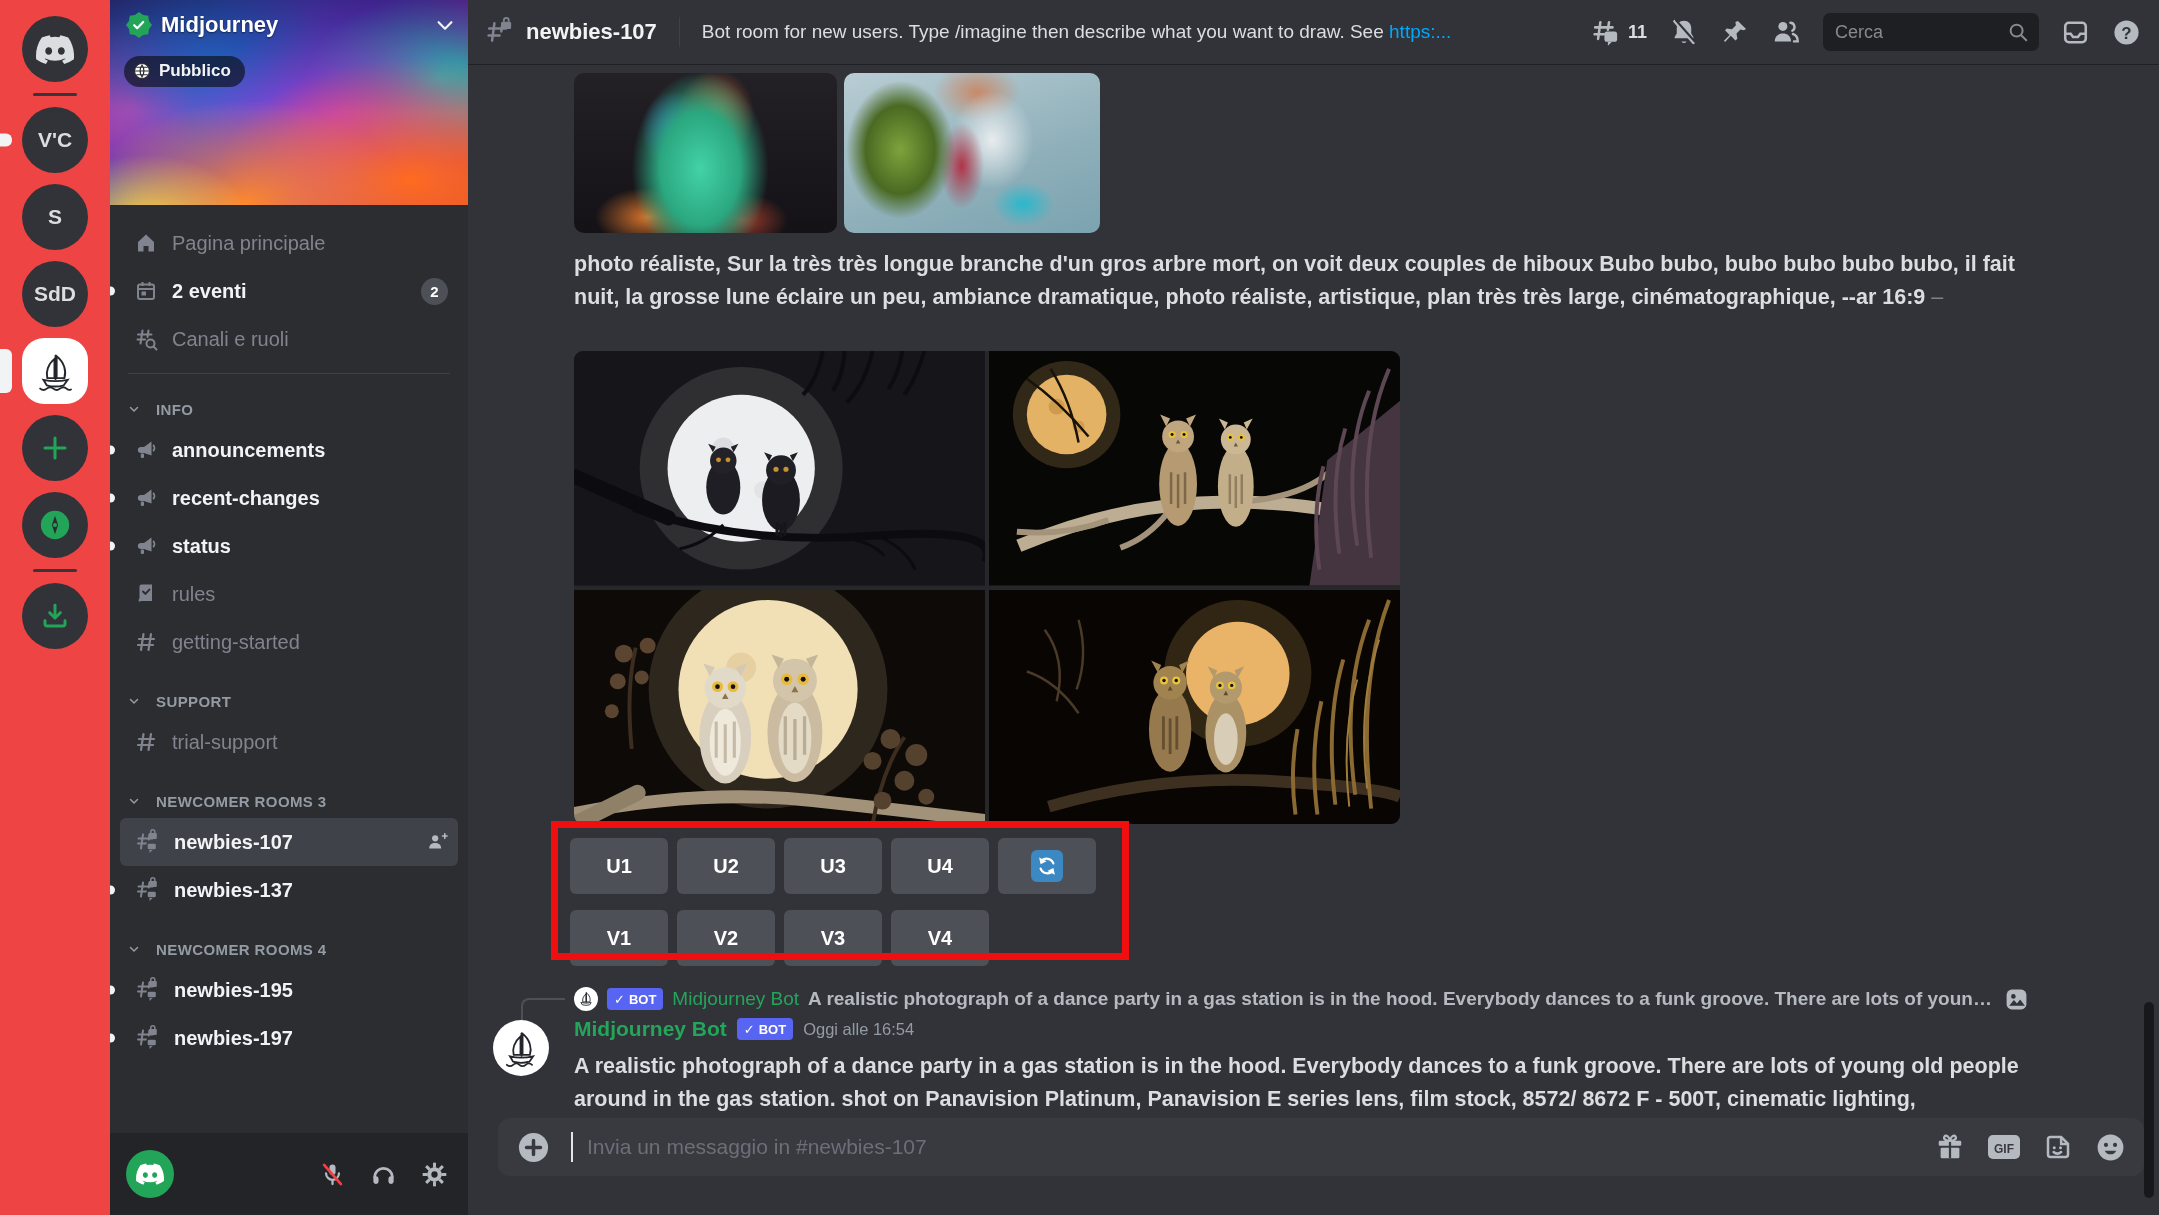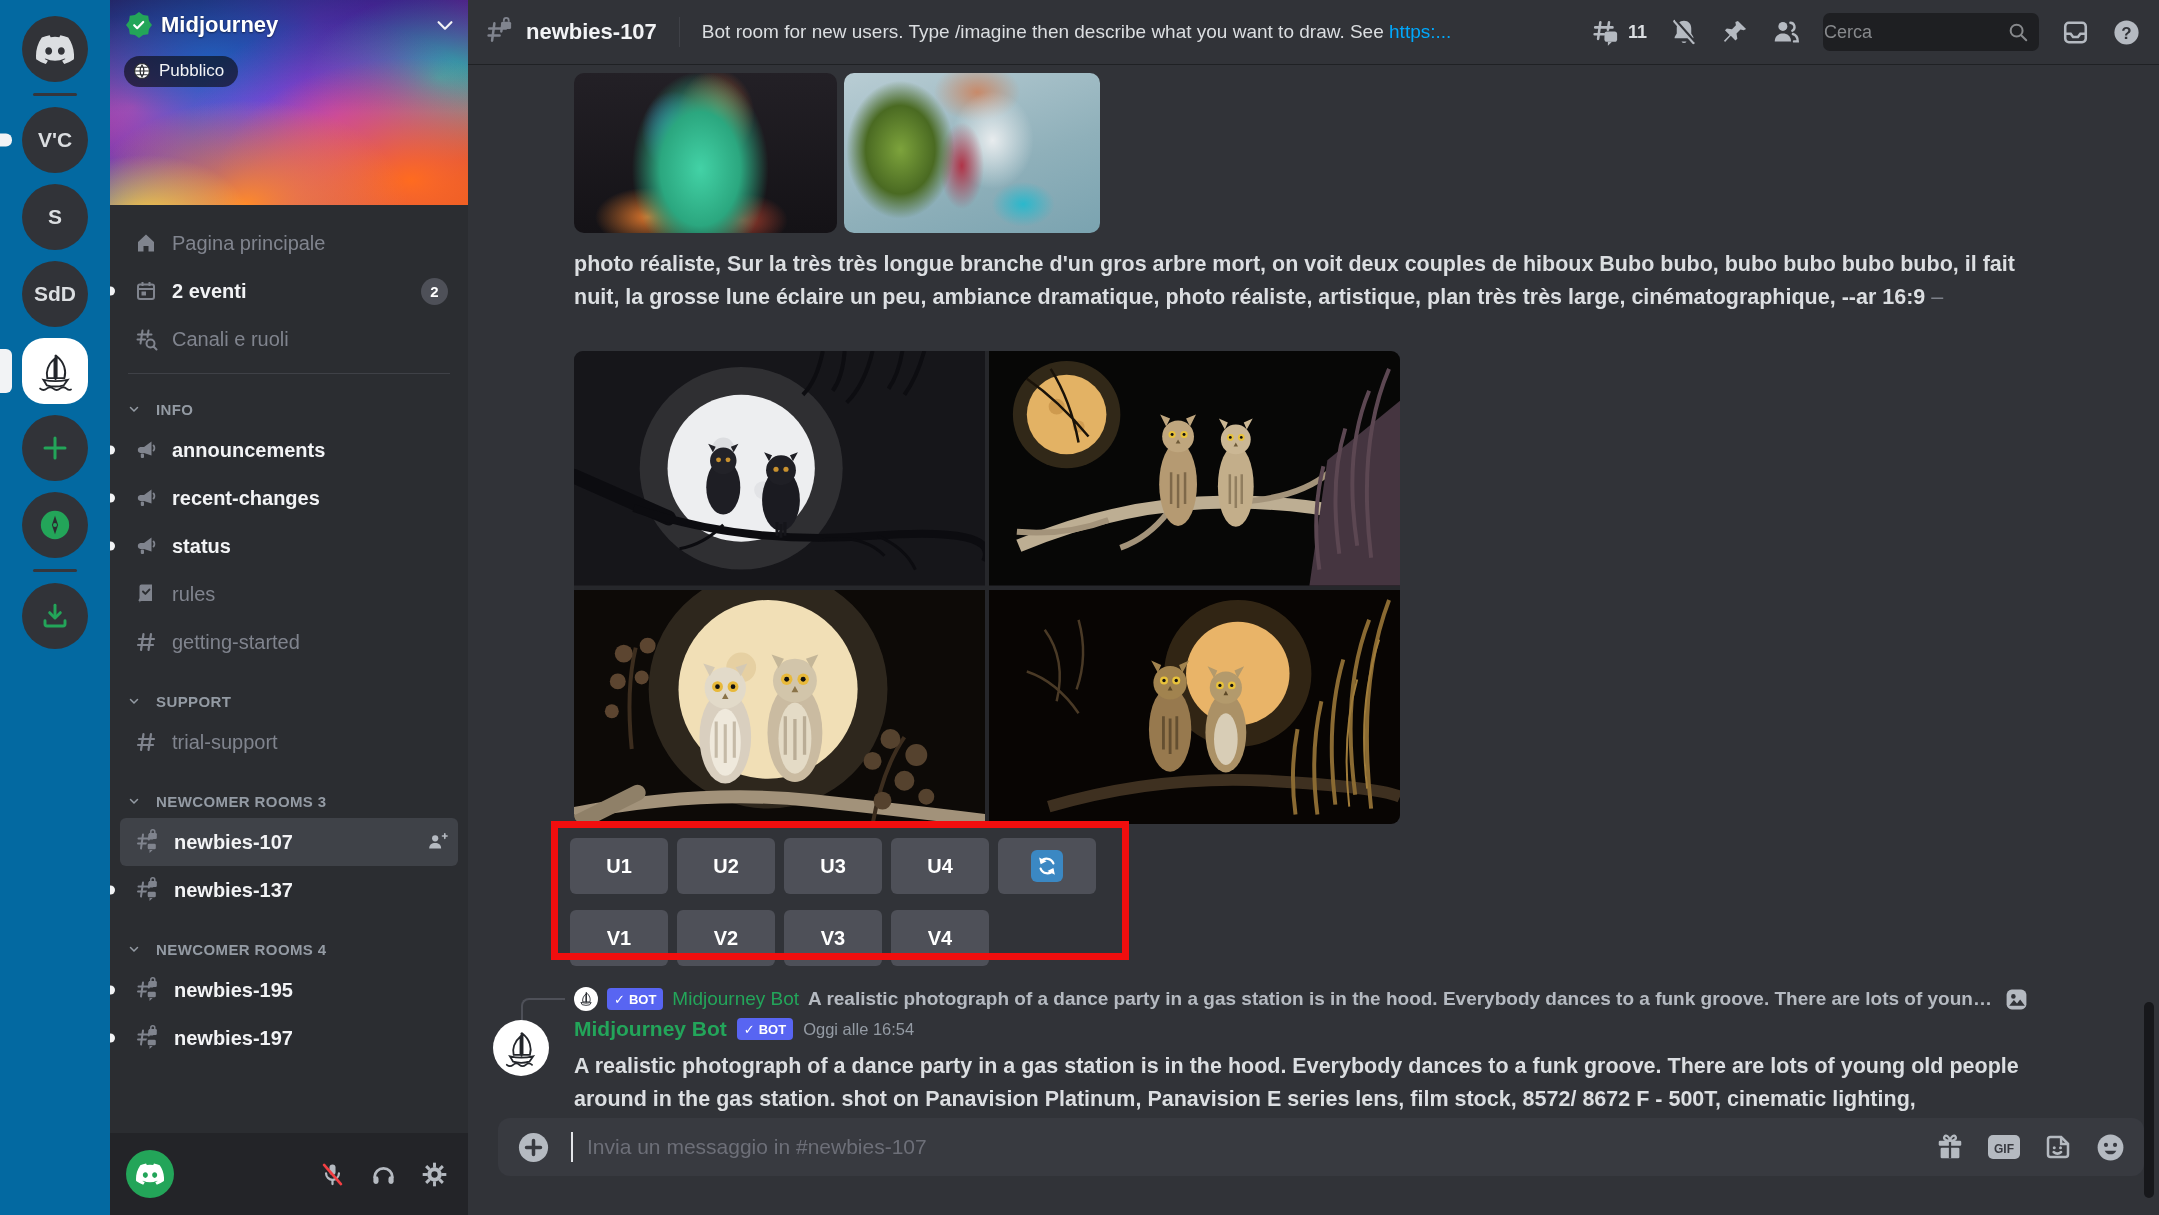--- a/index.html
+++ b/index.html
@@ -1,21 +1,21 @@
 <!DOCTYPE html>
 <html><head>
 <meta charset="utf-8">
 <style>
   * { margin:0; padding:0; box-sizing:border-box; }
   html,body { width:2159px; height:1215px; overflow:hidden; }
   body { font-family:"Liberation Sans","DejaVu Sans",sans-serif; background:#313338; color:#dbdee1; }
   #app { position:relative; width:2159px; height:1215px; overflow:hidden; }
 
   
-  #rail { position:absolute; left:0; top:0; width:110px; height:100%; background:#0369a1; display:flex; flex-direction:column; align-items:center; padding-top:16px; gap:11px; }
+  #rail { position:absolute; left:0; top:0; width:110px; height:100%; background:#ef4444; display:flex; flex-direction:column; align-items:center; padding-top:16px; gap:11px; }
   .rail-btn { position:relative; width:66px; height:66px; border-radius:50%; background:#313338; display:flex; align-items:center; justify-content:center; color:#dbdee1; font-weight:600; font-size:21px; flex:0 0 auto; cursor:pointer; }
   .rail-btn.active { border-radius:22px; background:#ffffff; }
   .rail-divider { width:44px; height:3px; border-radius:2px; background:#35363c; flex:0 0 auto; }
   .rail-pill { position:absolute; left:-22px; top:50%; transform:translateY(-50%); width:12px; border-radius:0 6px 6px 0; background:#f2f3f5; }
   .pill-sm { height:13px; } .pill-lg { height:44px; }
 
   
   #sidebar { position:absolute; left:110px; top:0; width:358px; height:100%; background:#2b2d31; }
   #banner { position:relative; width:100%; height:205px; overflow:hidden;
     background:
@@ -24,21 +24,21 @@
       radial-gradient(270px 170px at 84% 88%, #ff6b1f 0%, rgba(255,107,31,0) 72%),
       radial-gradient(210px 140px at 64% 58%, #b43bd6 0%, rgba(180,59,214,0) 70%),
       radial-gradient(190px 120px at 92% 38%, #2ad4c8 0%, rgba(42,212,200,0) 70%),
       radial-gradient(250px 160px at 28% 28%, #2a6fe0 0%, rgba(42,111,224,0) 72%),
       radial-gradient(170px 110px at 58% 10%, #7a2bd8 0%, rgba(122,43,216,0) 70%),
       radial-gradient(210px 130px at 6% 52%, #e03a9c 0%, rgba(224,58,156,0) 70%),
       linear-gradient(135deg, #3b2a8a 0%, #2a4bd8 38%, #8a2ad0 68%, #d84a2a 100%); }
   #banner::before { content:""; position:absolute; inset:0; background:linear-gradient(rgba(0,0,0,.35), rgba(0,0,0,0) 55%); }
   .server-head { position:absolute; top:12px; left:16px; right:12px; display:flex; align-items:center; gap:9px; z-index:2; }
   .server-name { color:#fff; font-weight:700; font-size:22px; flex:1; text-shadow:0 1px 2px rgba(0,0,0,.5); }
-  .pub-pill { position:absolute; top:56px; left:14px; z-index:2; display:flex; align-items:center; gap:8px; background:rgba(10,10,12,.62); border-radius:16px; padding:5px 14px 6px 9px; color:#f2f3f5; font-size:17px; font-weight:400; }
+  .pub-pill { position:absolute; top:56px; left:14px; z-index:2; display:flex; align-items:center; gap:8px; background:rgba(10,10,12,.62); border-radius:16px; padding:5px 14px 6px 9px; color:#f2f3f5; font-size:17px; font-weight:700; }
   #chan-list { position:absolute; top:205px; bottom:82px; left:0; right:0; padding:14px 10px 0 10px; overflow:hidden; }
   .srow { position:relative; display:flex; align-items:center; gap:14px; height:48px; padding:0 10px 0 14px; border-radius:6px; color:#949ba4; font-size:20px; cursor:pointer; }
   .srow .lbl { flex:1; white-space:nowrap; overflow:hidden; }
   .srow.unread { color:#f2f3f5; font-weight:600; }
   .srow.muted { color:#80848e; font-weight:500; }
   .srow.selected { background:#3f4248; color:#f2f3f5; font-weight:600; }
   .srow .ic { flex:0 0 auto; color:#80848e; }
   .udot { position:absolute; left:-14px; top:50%; transform:translateY(-50%); width:9px; height:9px; border-radius:50%; background:#f2f3f5; }
   .count-badge { min-width:27px; height:27px; border-radius:14px; background:#4e5058; color:#fff; font-size:15px; font-weight:700; display:flex; align-items:center; justify-content:center; }
   .sidebar-divider { height:1px; background:#3f4147; margin:10px 8px; }
@@ -48,21 +48,21 @@
   .panel-icons { margin-left:auto; display:flex; align-items:center; gap:24px; color:#b5bac1; }
 
   
   #main { position:absolute; left:468px; top:0; right:0; height:100%; }
   #topbar { position:relative; height:64px; display:flex; align-items:center; padding:0 18px 0 16px; gap:12px; background:#313338; box-shadow:0 1px 0 rgba(0,0,0,.35); z-index:5; }
   .tb-channel { color:#f2f3f5; font-weight:700; font-size:22px; white-space:nowrap; }
   .tb-div { width:1px; height:30px; background:#3f4147; margin:0 10px; }
   .tb-topic { color:#dbdee1; font-size:19px; white-space:nowrap; overflow:hidden; text-overflow:ellipsis; max-width:770px; cursor:pointer; }
   .tb-right { margin-left:auto; display:flex; align-items:center; gap:22px; color:#b5bac1; }
   .thread-count { color:#dbdee1; font-size:18px; font-weight:600; margin-left:-14px; }
-  .searchbox { width:216px; height:38px; background:#1e1f22; border-radius:7px; display:flex; align-items:center; padding:0 10px 0 1px; gap:8px; }
+  .searchbox { width:216px; height:38px; background:#1e1f22; border-radius:7px; display:flex; align-items:center; padding:0 10px 0 12px; gap:8px; }
   .searchbox input { flex:1; background:transparent; border:none; outline:none; color:#dbdee1; font-size:18px; font-family:inherit; min-width:0; }
   .searchbox input::placeholder { color:#87898c; }
 
   #chat { position:absolute; left:0; top:64px; right:0; bottom:0; background:#313338; }
 
   .attach-partial { position:absolute; left:106px; top:9px; display:flex; gap:7px; }
   .ap-img { height:160px; border-radius:10px; }
   .ap-left { width:263px;
     background:
       radial-gradient(95px 135px at 48% 60%, #43d2a6 0%, #2ba77f 42%, rgba(30,60,50,0) 72%),

